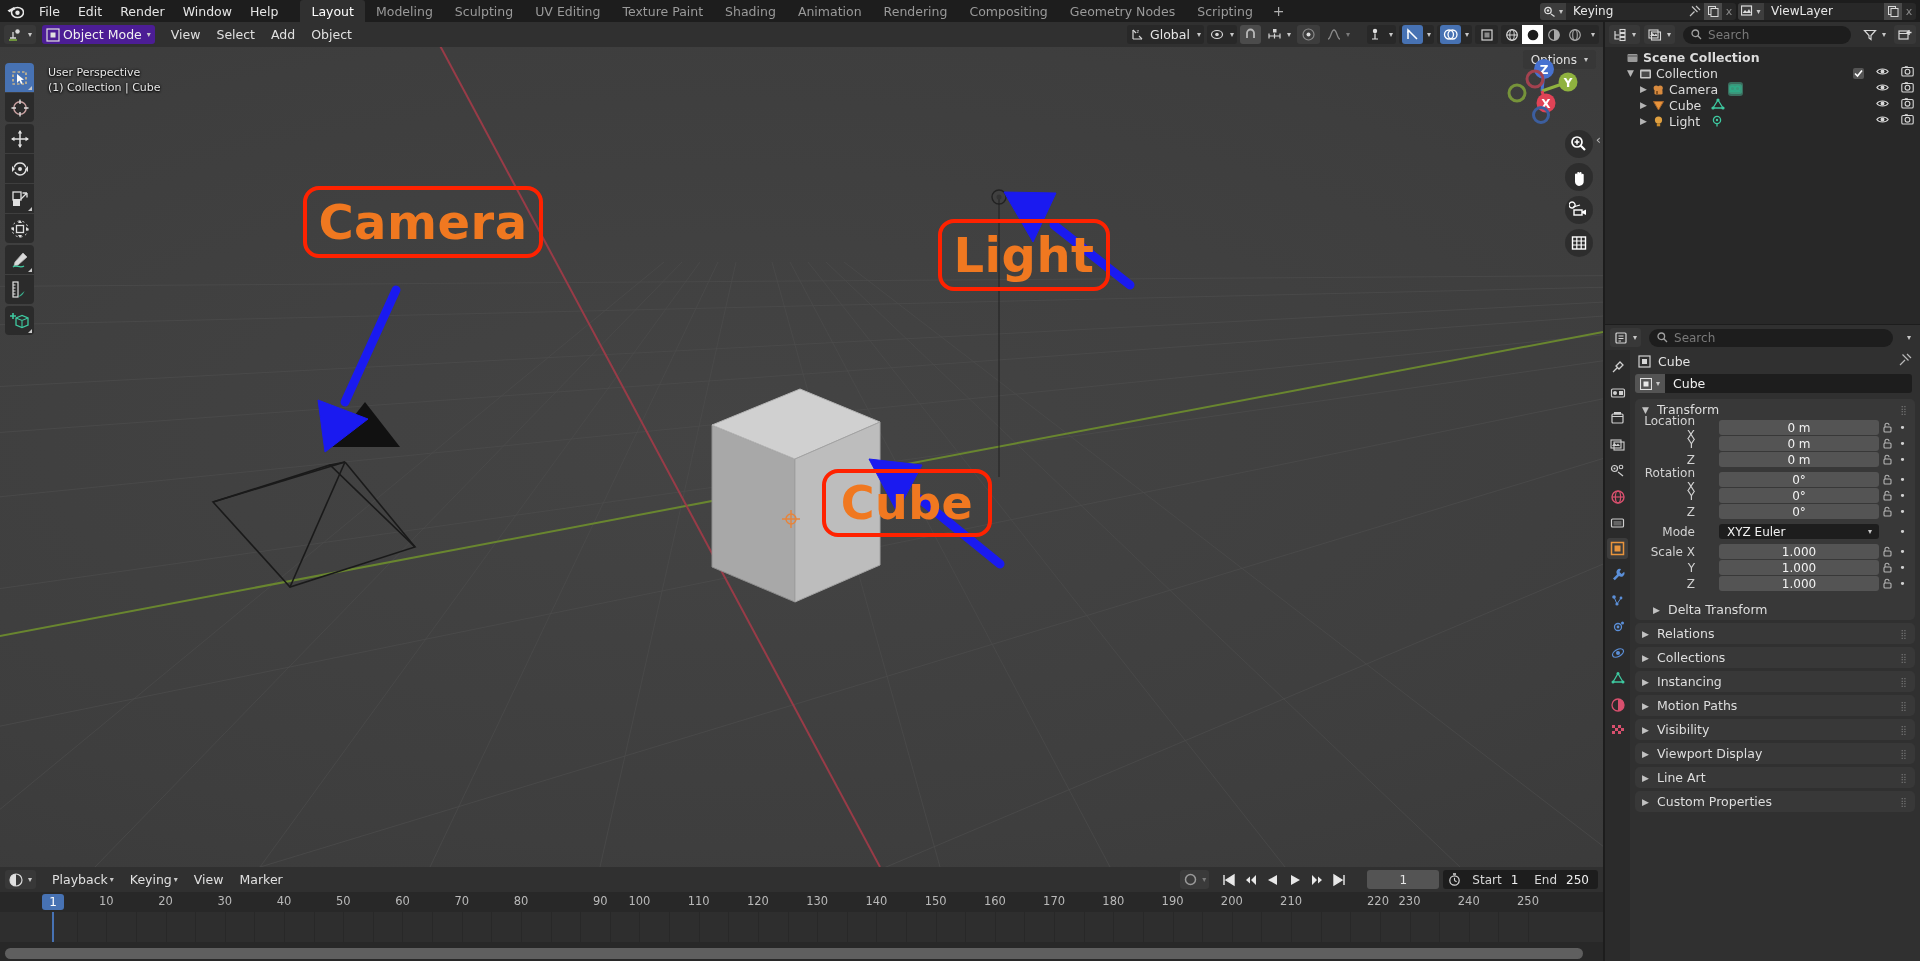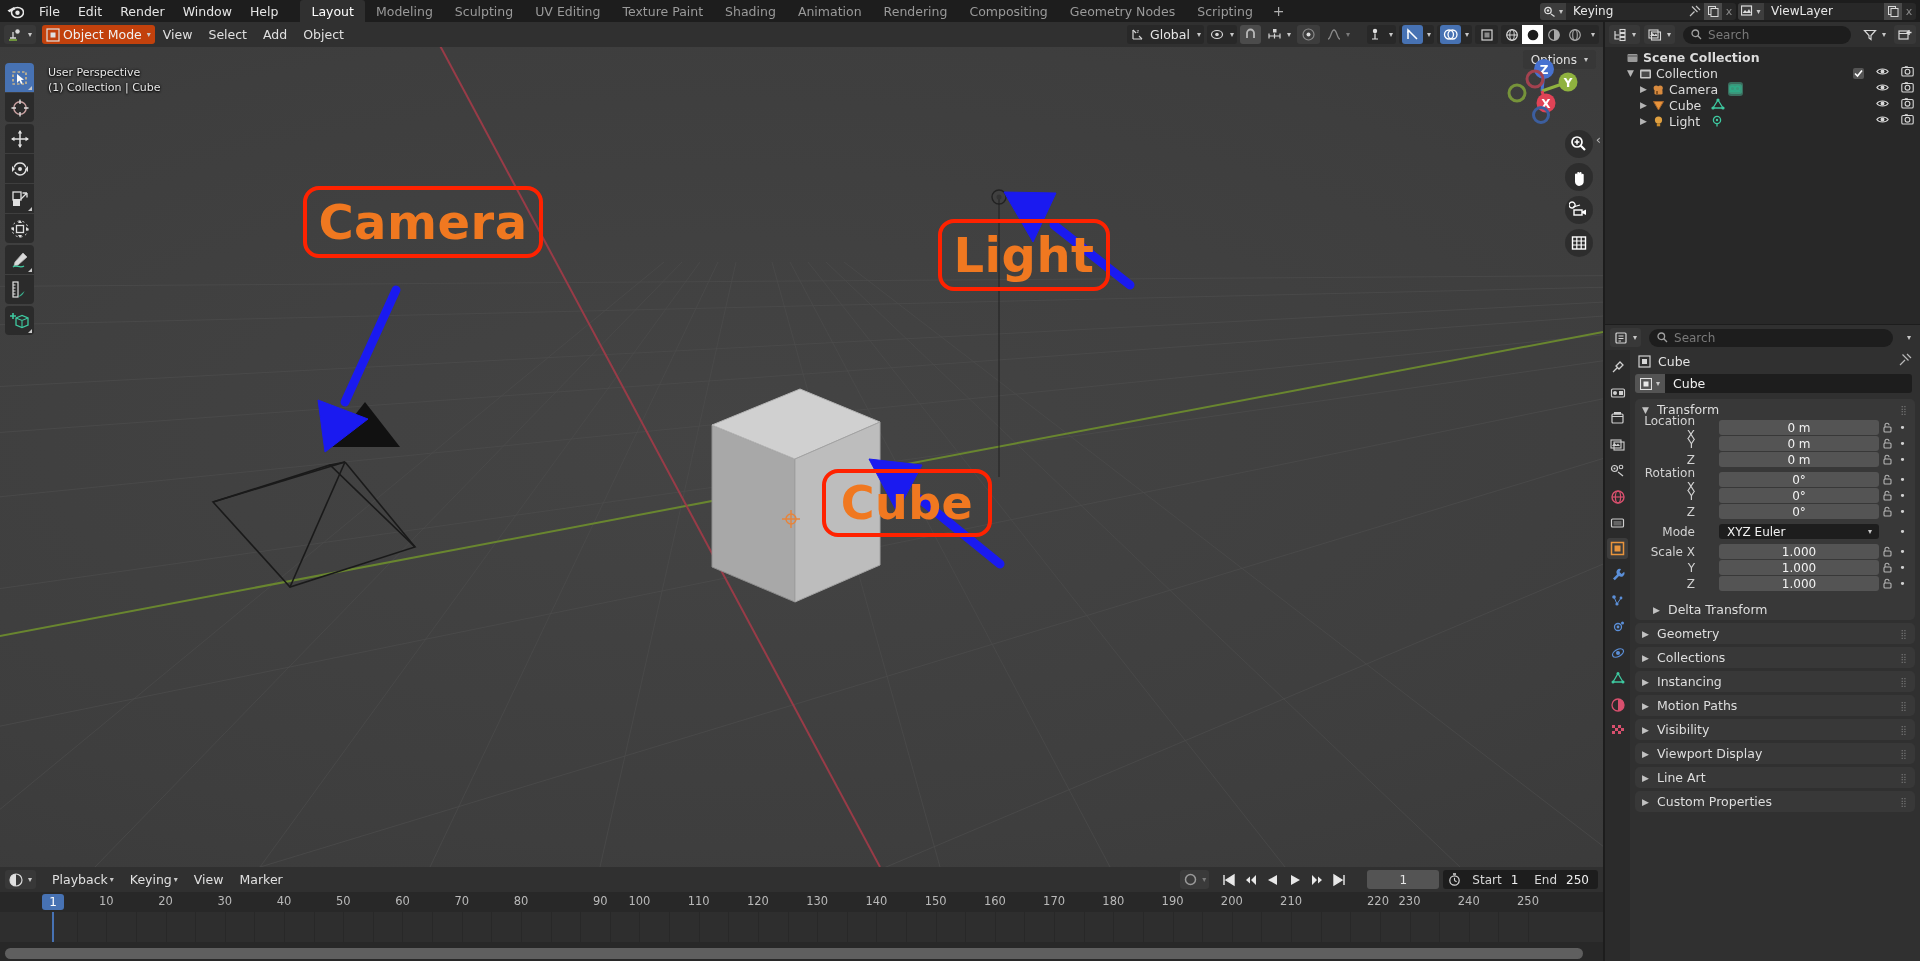--- a/index.html
+++ b/index.html
@@ -271,21 +271,21 @@
 
   <div class="vpheader">
     <div class="hbtn" style="background:#383838;margin-right:6px">
       <svg width="15" height="14" viewBox="0 0 15 14">
           <path d="M2 10 L8 10 M5 10 L5 4" stroke="#d8d8d8" stroke-width="1.3" fill="none"></path>
           <circle cx="9.5" cy="3.5" r="2.2" fill="#d8d8d8"></circle>
           <path d="M1 12 L9 12" stroke="#8cc63f" stroke-width="1.3"></path>
         </svg>
       <span class="dropcaret">▾</span>
     </div>
-    <div class="hbtn" style="background:#c2410c;">
+    <div class="hbtn" style="background:#4c1d95;margin-right:8px">
       <svg width="14" height="14" viewBox="0 0 14 14">
           <rect x="1" y="1" width="12" height="12" fill="none" stroke="#e0e0e0" stroke-width="1.2"></rect>
           <rect x="4.5" y="4.5" width="5" height="5" fill="#e0e0e0"></rect>
         </svg>
       <span style="font-size:12.5px;color:#f0f0f0">Object Mode</span>
       <span class="dropcaret">▾</span>
     </div>
     <div id="vp-menus" style="display:flex;align-items:center;">
         <div class="hmenu">View</div>
         <div class="hmenu">Select</div>
@@ -1054,21 +1054,21 @@
         <div class="subpanel-row">
           <span class="tri">▶</span>
           <span>Delta Transform</span>
         </div>
       </div>
 
       <div id="collapsed-panels">
           <div class="panel">
             <div class="panel-head">
               <span class="tri">▶</span>
-              <span>Geometry</span>
+              <span>Relations</span>
               <span class="grip">⣿</span>
             </div>
           </div>
           <div class="panel">
             <div class="panel-head">
               <span class="tri">▶</span>
               <span>Collections</span>
               <span class="grip">⣿</span>
             </div>
           </div>

